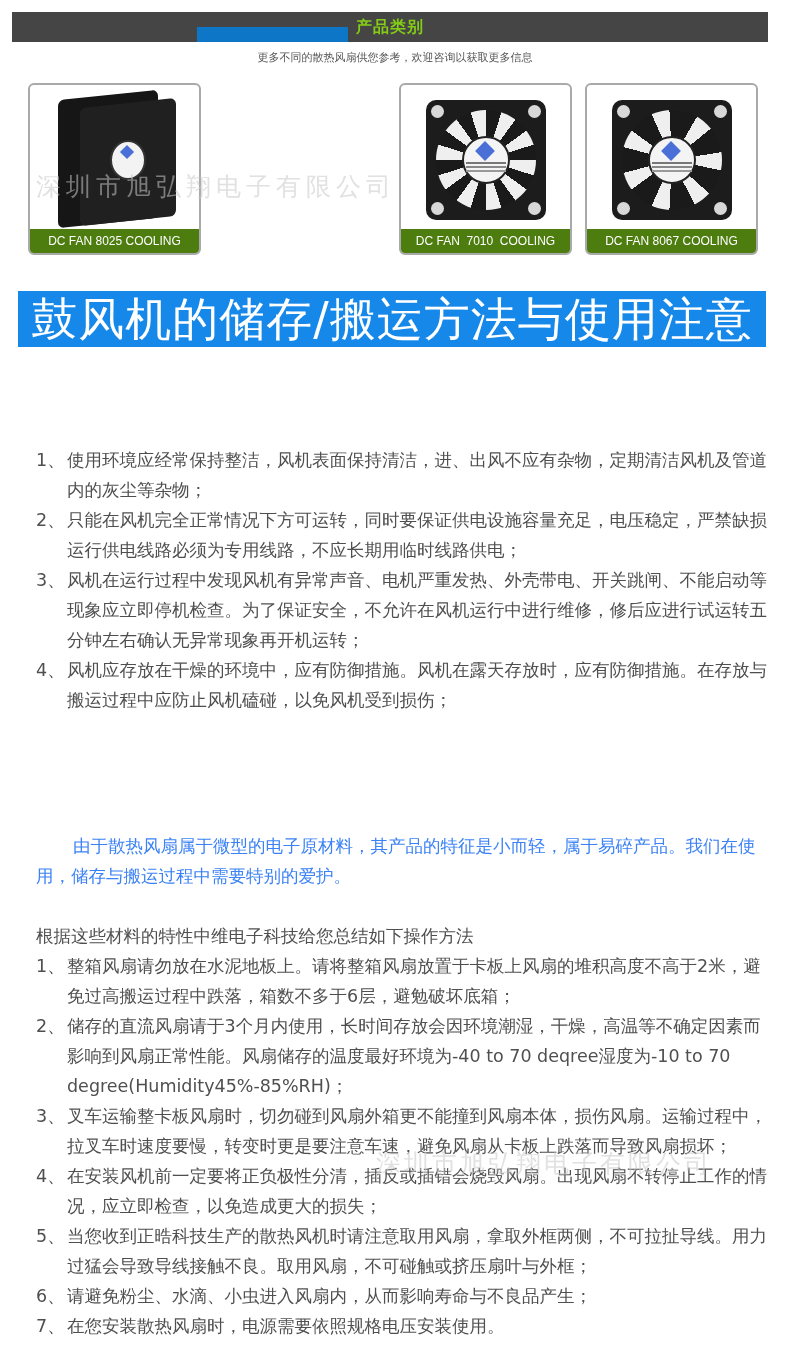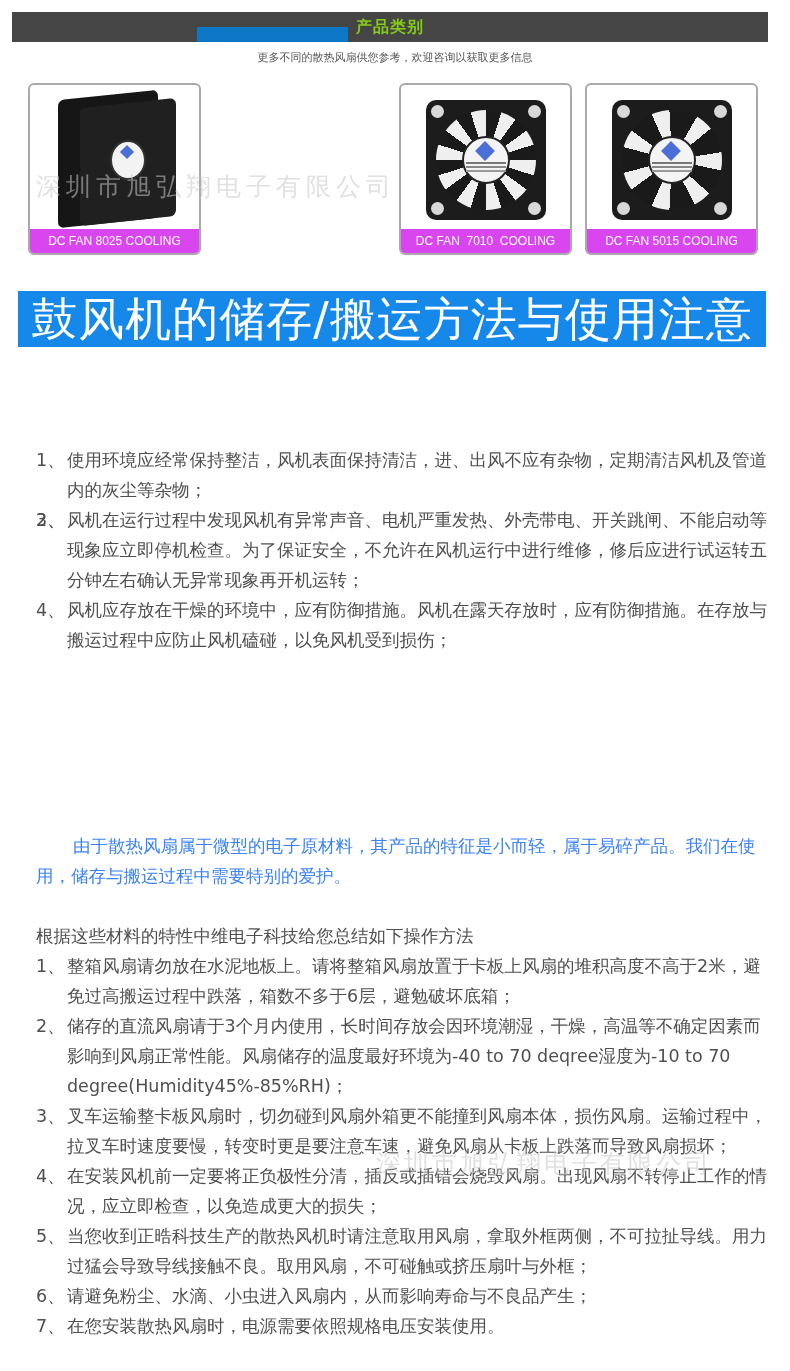--- a/index.html
+++ b/index.html
@@ -9,21 +9,21 @@
     
     .cat-bar { position: absolute; left: 12px; top: 12px; width: 756px; height: 30px; background: #454545; }
     .cat-tab { position: absolute; left: 185px; top: 15px; width: 151px; height: 15px; background: #0e76c6; }
     .cat-title { position: absolute; left: 0; right: 0; top: 5px; text-align: center; color: #84cc16; font-weight: bold; font-size: 16px; letter-spacing: 1px; }
     .cat-sub { position: absolute; left: 0; right: 0; top: 50px; text-align: center; font-size: 11px; color: #555; }
 
     
     .cards { position: absolute; left: 28px; top: 83px; width: 736px; height: 172px; }
     .card { position: absolute; top: 0; width: 173px; height: 172px; border: 2px solid #a9a9a9; border-radius: 6px; background: #fff; overflow: hidden; }
     .card .img { position: absolute; left: 8px; top: 6px; right: 8px; height: 138px; background: #fff; display: flex; align-items: center; justify-content: center; }
-    .card .label { position: absolute; left: 0; right: 0; bottom: 0; height: 24px; background: #d946ef; color: #fff; font-family: "Liberation Sans", sans-serif; font-size: 12px; line-height: 24px; text-align: center; white-space: pre; }
+    .card .label { position: absolute; left: 0; right: 0; bottom: 0; height: 24px; background: #4d7c0f; color: #fff; font-family: "Liberation Sans", sans-serif; font-size: 12px; line-height: 24px; text-align: center; white-space: pre; }
     .fan-square { width: 120px; height: 120px; background: #1c1c1c; border-radius: 10px; position: relative; }
     .fan-square .hole { position: absolute; width: 13px; height: 13px; border-radius: 50%; background: #d8d8d8; }
     .fan-square .blades { position: absolute; left: 10px; top: 10px; width: 100px; height: 100px; border-radius: 50%;
       background: repeating-conic-gradient(#1a1a1a 0deg 18deg, #efefef 18deg 36deg); }
     .fan-square .hub { position: absolute; left: 36px; top: 36px; width: 48px; height: 48px; border-radius: 50%; background: #f4f4f4; border: 2px solid #222; }
     .fan-square .logo { position: absolute; left: 52px; top: 44px; width: 14px; height: 14px; background: #4a6fd6; transform: rotate(45deg); }
     .fan-square .hubtext { position: absolute; left: 40px; top: 62px; width: 40px; height: 2px; background: #777; box-shadow: 0 4px 0 #888, 0 8px 0 #999; }
 
     .fan-8025 { width: 130px; height: 130px; position: relative; }
     .fan-8025 .back { position: absolute; left: 8px; top: 0; width: 100px; height: 128px; background: #161616; border-radius: 6px; transform: skewY(-6deg); }
@@ -97,35 +97,36 @@
         <div class="hole" style="left:5px;top:5px;"></div>
         <div class="hole" style="right:5px;top:5px;"></div>
         <div class="hole" style="left:5px;bottom:5px;"></div>
         <div class="hole" style="right:5px;bottom:5px;"></div>
         <div class="blades" style="background: repeating-conic-gradient(#1a1a1a 0deg 30deg, #efefef 30deg 51deg);"></div>
         <div class="hub"></div>
         <div class="logo"></div>
         <div class="hubtext"></div>
       </div>
     </div>
-    <div class="label">DC FAN 5015 COOLING</div>
+    <div class="label">DC FAN 8067 COOLING</div>
   </div>
 </div>
 
 <div class="watermark">深圳市旭弘翔电子有限公司</div>
 
 <div class="banner">鼓风机的储存/搬运方法与使用注意事项</div>
 
 <div class="list list1">
   <div class="item">
     <span class="num">1、</span>
     <span>使用环境应经常保持整洁，风机表面保持清洁，进、出风不应有杂物，定期清洁风机及管道内的灰尘等杂物；</span>
   </div>
   <div class="item">
     <span class="num">2、</span>
+    <span>只能在风机完全正常情况下方可运转，同时要保证供电设施容量充足，电压稳定，严禁缺损运行供电线路必须为专用线路，不应长期用临时线路供电；</span>
   </div>
   <div class="item">
     <span class="num">3、</span>
     <span>风机在运行过程中发现风机有异常声音、电机严重发热、外壳带电、开关跳闸、不能启动等现象应立即停机检查。为了保证安全，不允许在风机运行中进行维修，修后应进行试运转五分钟左右确认无异常现象再开机运转；</span>
   </div>
   <div class="item">
     <span class="num">4、</span>
     <span>风机应存放在干燥的环境中，应有防御措施。风机在露天存放时，应有防御措施。在存放与搬运过程中应防止风机磕碰，以免风机受到损伤；</span>
   </div>
 </div>

